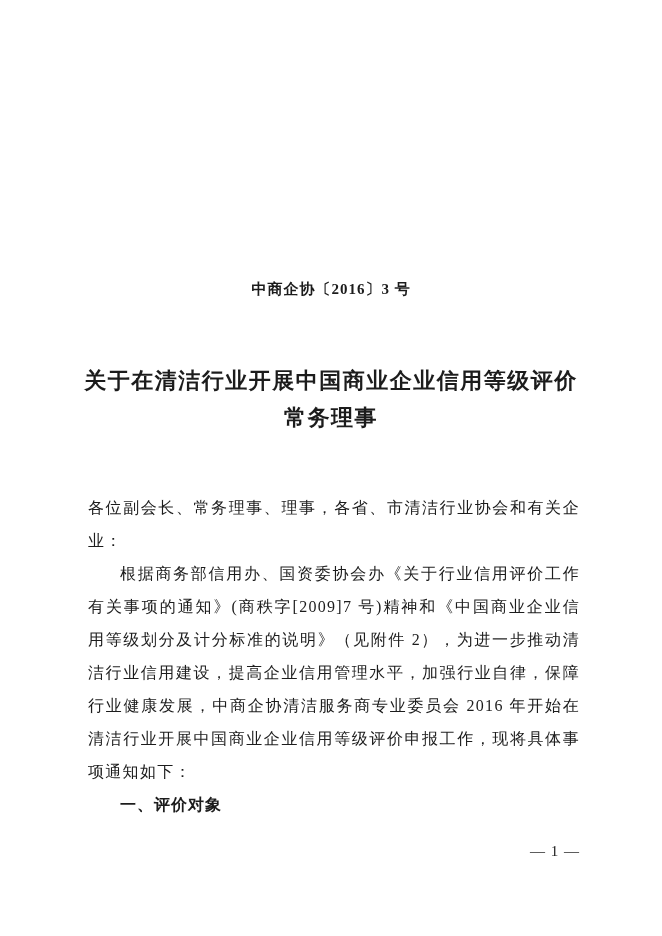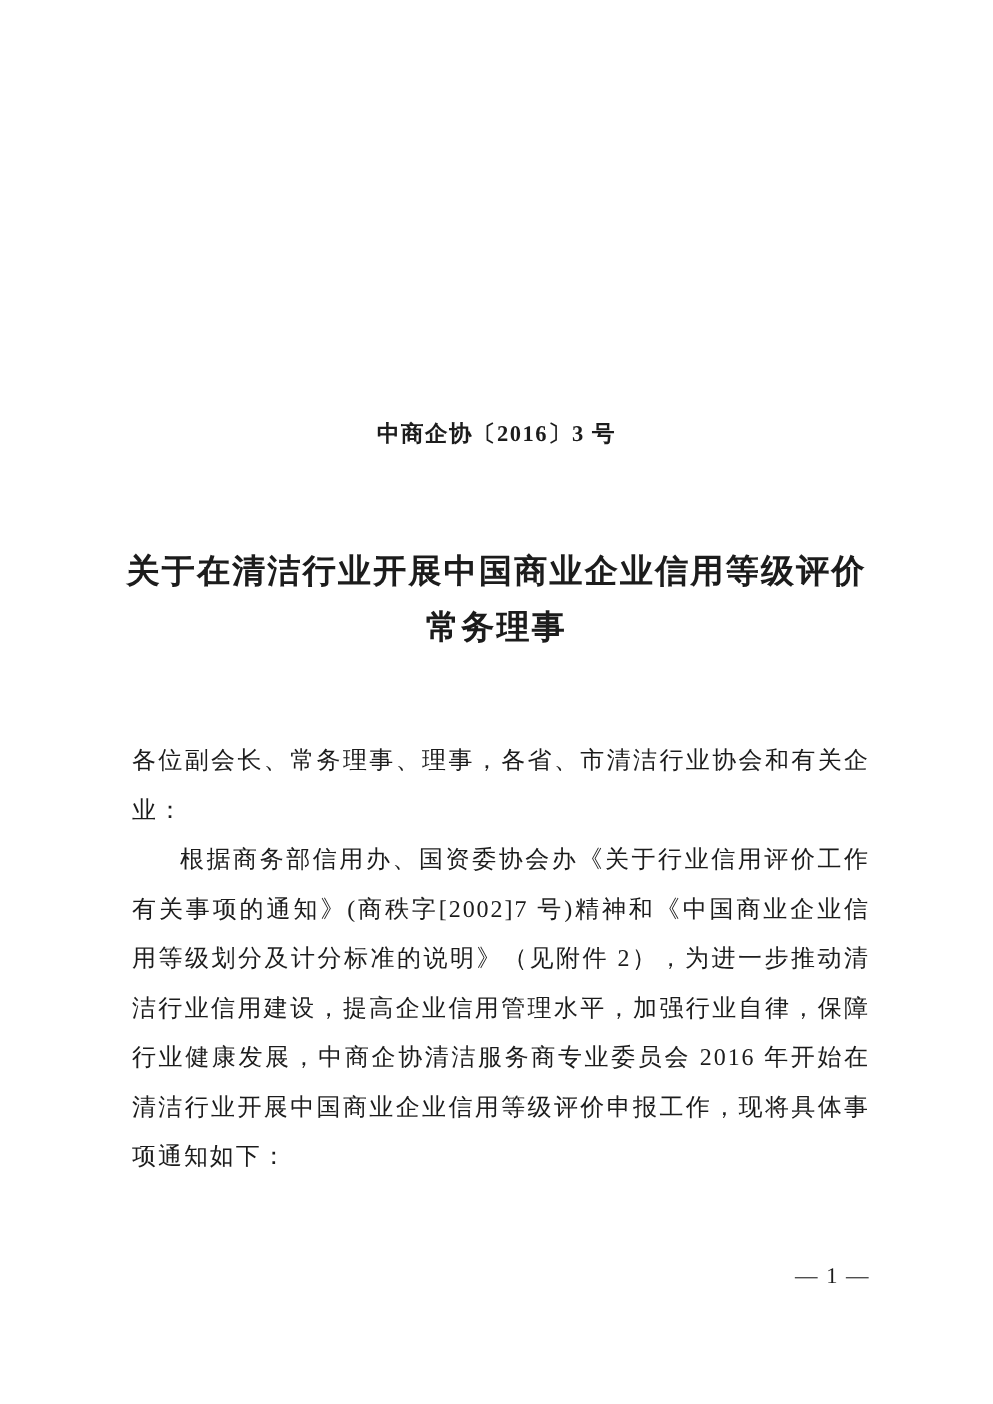--- a/index.html
+++ b/index.html
@@ -79,18 +79,19 @@
 
   <div class="doc-number">中商企协〔2016〕3 号</div>
 
   <h1 class="title">
     <span class="title-line">关于在清洁行业开展中国商业企业信用等级评价</span>
     <span class="title-line">常务理事</span>
   </h1>
 
   <div class="body">
     <p>各位副会长、常务理事、理事，各省、市清洁行业协会和有关企业：</p>
-    <p class="indent">根据商务部信用办、国资委协会办《关于行业信用评价工作有关事项的通知》(商秩字[2002]7 号)精神和《中国商业企业信用等级划分及计分标准的说明》（见附件 2），为进一步推动清洁行业信用建设，提高企业信用管理水平，加强行业自律，保障行业健康发展，中商企协清洁服务商专业委员会 2016 年开始在清洁行业开展中国商业企业信用等级评价申报工作，现将具体事项通知如下：</p>
+    <p class="indent">根据商务部信用办、国资委协会办《关于行业信用评价工作有关事项的通知》(商秩字[2009]7 号)精神和《中国商业企业信用等级划分及计分标准的说明》（见附件 2），为进一步推动清洁行业信用建设，提高企业信用管理水平，加强行业自律，保障行业健康发展，中商企协清洁服务商专业委员会 2016 年开始在清洁行业开展中国商业企业信用等级评价申报工作，现将具体事项通知如下：</p>
+    <p class="indent heading">一、评价对象</p>
   </div>
 
   <div class="page-num">— 1 —</div>
 
 </div>
 
 </body></html>

